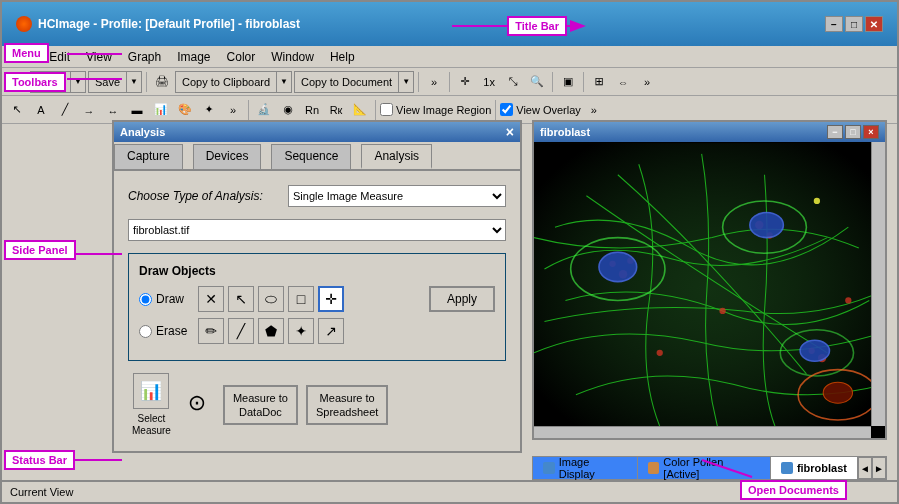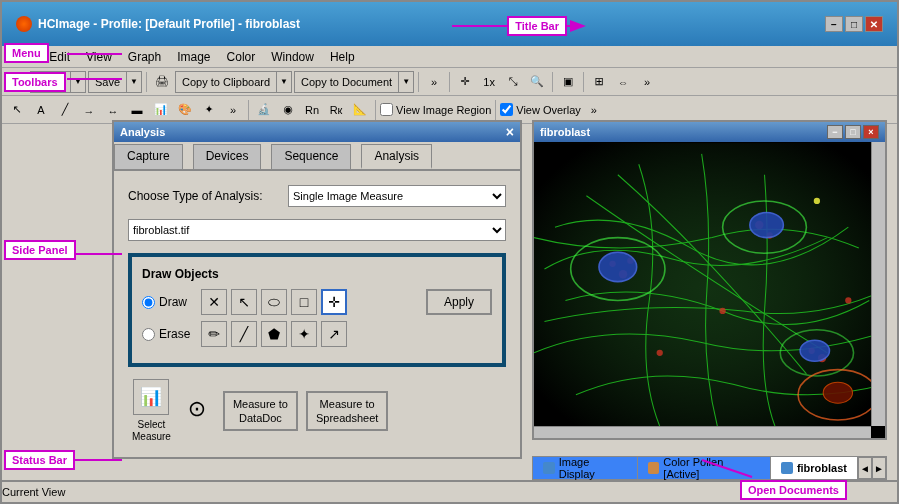--- a/index.html
+++ b/index.html
@@ -32,26 +32,26 @@
     .panel-close { color: white; cursor: pointer; font-size: 14px; }
 
     
     .tab-bar { display: flex; background: #d4d0c8; border-bottom: 2px solid #888; }
     .tab { padding: 4px 12px; cursor: pointer; font-size: 12px; border: 1px solid #888; border-bottom: none; background: #c0c0c0; margin-right: 10px; margin-top: 2px; }
     .tab.active { background: #d4d0c8; border-bottom: 2px solid #d4d0c8; }
 
     
     .panel-content { padding: 14px; }
     .form-row { display: flex; align-items: center; margin-bottom: 12px; }
-    .form-label { width: 160px; font-size: 12px; }
+    .form-label { width: 160px; font-size: 12px; font-style: italic; }
     .form-select { flex: 1; height: 22px; font-size: 11px; border: 1px solid #888; background: white; }
 
     
     .section-title { font-size: 12px; font-weight: bold; margin-bottom: 8px; }
-    .draw-objects { border: 4px solid #0c4a6e; padding: 10px; background: #d4d0c8; }
+    .draw-objects { border: 1px solid #0c4a6e; padding: 10px; background: #d4d0c8; }
     .draw-tools-row { display: flex; align-items: center; gap: 4px; margin-bottom: 6px; }
     .radio-label { display: flex; align-items: center; gap: 4px; width: 55px; }
     .tool-btn { width: 26px; height: 26px; background: #d4d0c8; border: 1px solid #888; cursor: pointer; display: flex; align-items: center; justify-content: center; font-size: 14px; }
     .tool-btn.selected { background: white; border: 2px solid #316ac5; }
     .apply-btn { margin-left: auto; padding: 4px 16px; background: #d4d0c8; border: 2px solid #888; cursor: pointer; font-size: 12px; height: 26px; }
 
     
     .action-row { display: flex; align-items: center; gap: 8px; margin-top: 12px; padding: 0 4px; }
     .action-item { display: flex; flex-direction: column; align-items: center; gap: 4px; cursor: pointer; }
     .action-icon { width: 36px; height: 36px; background: #d4d0c8; border: 1px solid #888; display: flex; align-items: center; justify-content: center; font-size: 18px; }
@@ -67,21 +67,21 @@
 
     
     .bottom-tabs { position: absolute; bottom: 22px; left: 530px; width: 355px; height: 24px; background: #3b82f6; border: 1px solid #888; display: flex; align-items: center; }
     .bottom-tab { padding: 2px 10px; font-size: 11px; cursor: pointer; border-right: 1px solid #888; height: 100%; display: flex; align-items: center; gap: 4px; }
     .bottom-tab.active { background: white; font-weight: bold; }
     .bottom-tab-icon { width: 12px; height: 12px; background: #4488cc; border-radius: 2px; }
     .tab-nav { margin-left: auto; display: flex; }
     .tab-nav-btn { width: 14px; height: 22px; background: #d4d0c8; border: 1px solid #888; cursor: pointer; font-size: 10px; display: flex; align-items: center; justify-content: center; }
 
     
-    .status-bar { position: absolute; bottom: 0; left: 0; right: 0; height: 22px; background: #d4d0c8; border-top: 2px solid #888; display: flex; align-items: center; padding: 0 0; font-size: 11px; }
+    .status-bar { position: absolute; bottom: 0; left: 0; right: 0; height: 22px; background: #d4d0c8; border-top: 2px solid #888; display: flex; align-items: center; padding: 0 8px; font-size: 11px; }
 
     
     .ann-box { position: absolute; border: 2px solid #cc00cc; background: white; color: #cc00cc; font-size: 11px; font-weight: bold; padding: 2px 6px; white-space: nowrap; z-index: 200; }
 
     
     .cell-svg { position: absolute; top: 0; left: 0; width: 100%; height: 100%; }
 
     
     .tb-dropdown { display: flex; align-items: center; border: 1px solid #888; height: 22px; background: #d4d0c8; }
     .tb-dropdown-main { padding: 0 6px; height: 100%; display: flex; align-items: center; font-size: 11px; cursor: pointer; border-right: 1px solid #888; }

